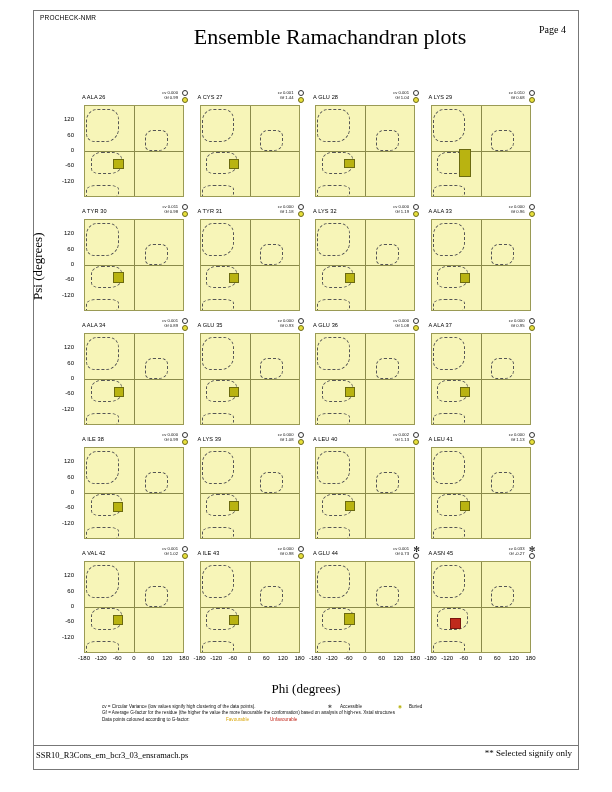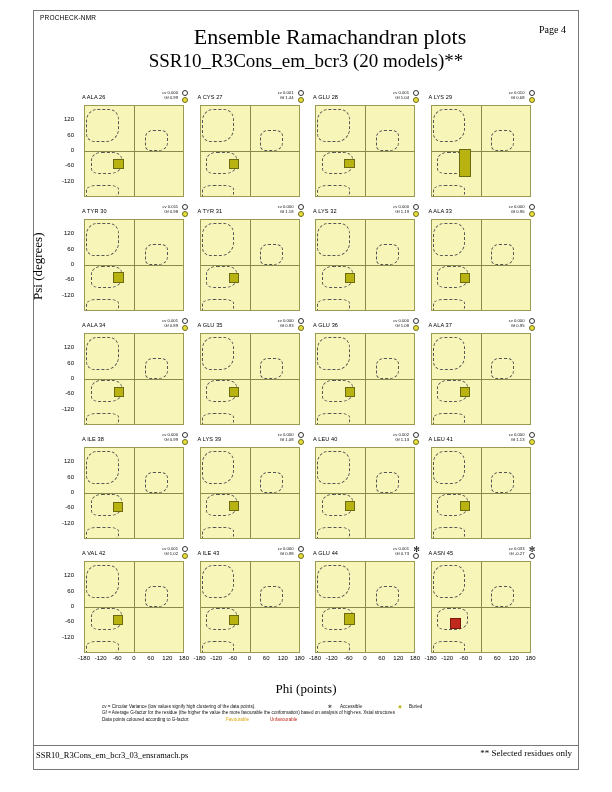--- a/index.html
+++ b/index.html
@@ -47,24 +47,23 @@
   .footer-right{position:absolute;right:40px;top:748px;font-size:9px;font-family:"Liberation Serif",serif;}
 </style>
 </head>
 <body>
 
 <div class="page">
   <div class="border"></div>
   <div class="corner-label">PROCHECK-NMR</div>
   <div class="page-num">Page  4</div>
   <div class="title1">Ensemble Ramachandran plots</div>
-  <div class="title2">SSR10_R3Cons_em_bcr3 (20 models)**</div>
 
   <div class="ytitle">Psi (degrees)</div>
-  <div class="xtitle">Phi (points)</div>
+  <div class="xtitle">Phi (degrees)</div>
 
   <div class="grid-wrap">
       <div class="row">
         <div class="cell" style="left: 0px;">
           <div class="cellhead">
             <div class="resname">A ALA 26</div>
             <div class="stats">
               <div>cv  0.000</div>
               <div>Gf  0.99</div>
             </div>
@@ -596,14 +595,14 @@
     </div>
     <div class="lrow">
       <span style="position:absolute;left:24px;">Data points coloured according to G-factor:</span>
       <span style="position:absolute;left:148px;" class="favcol">Favourable</span>
       <span style="position:absolute;left:192px;" class="unfavcol">Unfavourable</span>
     </div>
   </div>
 
   <div class="footer-line"></div>
   <div class="footer-left">SSR10_R3Cons_em_bcr3_03_ensramach.ps</div>
-  <div class="footer-right">** Selected residues only</div>
+  <div class="footer-right">** Selected signify only</div>
 </div>
 
 </body></html>

